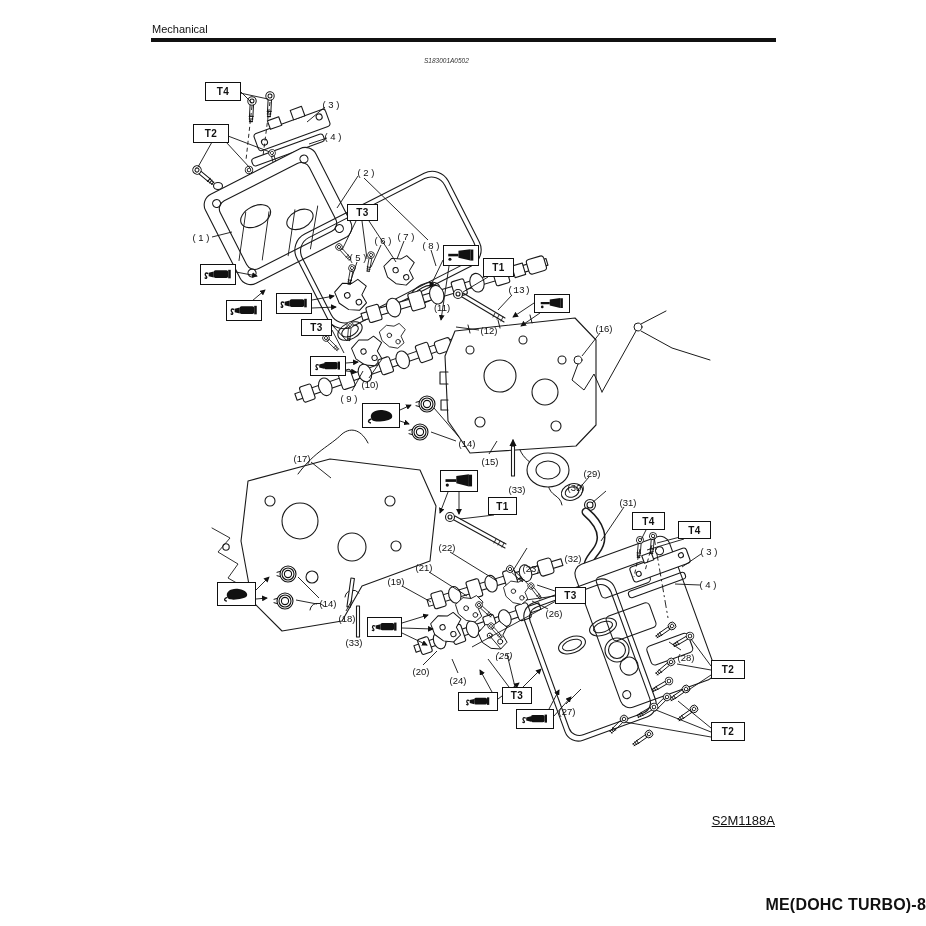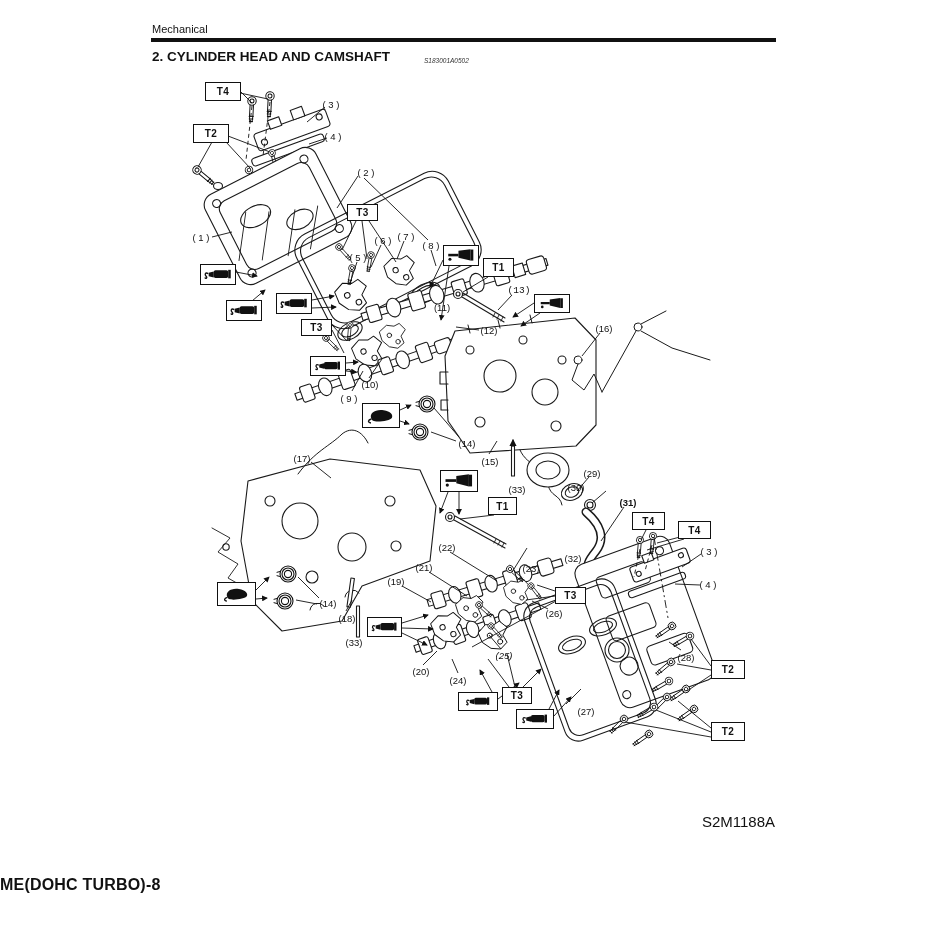--- a/index.html
+++ b/index.html
@@ -4,42 +4,41 @@
 <style>
   html,body{margin:0;padding:0;background:#fff;}
   .page{position:relative;width:926px;height:926px;background:#fff;overflow:hidden;
         font-family:"Liberation Sans", sans-serif;color:#111;}
   .hdr-title{position:absolute;left:0;top:6px;width:100%;text-align:center;
              font-size:16px;font-weight:bold;letter-spacing:.3px;}
   .hdr-sub{position:absolute;left:152px;top:23px;font-size:11px;}
   .hdr-rule{position:absolute;left:151px;top:38px;width:625px;height:4px;background:#111;}
   .sec-title{position:absolute;left:152px;top:49px;font-size:13.5px;font-weight:bold;}
   .sec-code{position:absolute;left:424px;top:57px;font-size:6.5px;font-style:italic;color:#333;}
-  .img-code{position:absolute;right:151px;top:813px;font-size:15px;}
-  .footer{position:absolute;left:0;top:876px;width:100%;text-align:left;
+  .img-code{position:absolute;right:151px;top:813px;font-size:13px;text-decoration:underline;}
+  .footer{position:absolute;left:0;top:896px;width:100%;text-align:right;
           font-size:16px;font-weight:bold;letter-spacing:.2px;}
   .fig{position:absolute;left:0;top:0;width:926px;height:926px;}
   .fig svg.art{position:absolute;left:0;top:0;}
   .tool-box{position:absolute;border:1.4px solid #111;background:#fff;box-sizing:border-box;
             display:flex;align-items:center;justify-content:center;
             font-size:10px;font-weight:bold;letter-spacing:.4px;z-index:3;}
   .part-label{position:absolute;transform:translate(-50%,-50%);font-size:9.5px;
               white-space:nowrap;z-index:3;background:rgba(255,255,255,.0);}
   .icon-box{position:absolute;border:1.4px solid #111;background:#fff;box-sizing:border-box;
             display:flex;align-items:center;justify-content:center;padding:1px;z-index:3;}
   .icon-box svg{width:100%;height:100%;display:block;}
 </style>
 </head>
 <body>
 
 <div class="page">
 
   <div class="hdr-sub">Mechanical</div>
   <div class="hdr-rule"></div>
-  <div class="sec-title">2.  CYLINDER HEAD AND CAMSHAFT</div>
   <div class="sec-code">S183001A0502</div>
 
   <div class="fig" id="figure">
     <svg class="art" width="926" height="926" viewBox="0 0 926 926" aria-hidden="true">
       <defs>
         <marker id="arr" viewBox="0 0 10 10" refX="8.5" refY="5" markerWidth="6.5" markerHeight="6.5" orient="auto-start-reverse">
           <path d="M0,0L10,5L0,10Z" fill="#111"></path>
         </marker>
         <g id="boltA" stroke="#111" stroke-width="1" fill="#fff">
           <circle cx="0" cy="0" r="4.2"></circle>
@@ -452,25 +451,25 @@
         <span class="part-label" style="left: 302px; top: 458px;">(17)</span>
         <span class="part-label" style="left: 347px; top: 618px;">(18)</span>
         <span class="part-label" style="left: 396px; top: 581px;">(19)</span>
         <span class="part-label" style="left: 421px; top: 671px;">(20)</span>
         <span class="part-label" style="left: 424px; top: 567px;">(21)</span>
         <span class="part-label" style="left: 447px; top: 547px;">(22)</span>
         <span class="part-label" style="left: 531px; top: 542px; margin-top: 26px;">(23)</span>
         <span class="part-label" style="left: 458px; top: 680px;">(24)</span>
         <span class="part-label" style="left: 504px; top: 655px; font-style: italic;">(25)</span>
         <span class="part-label" style="left: 554px; top: 613px;">(26)</span>
-        <span class="part-label" style="left: 586px; top: 711px;">(27)</span>
+        <span class="part-label" style="left: 567px; top: 711px;">(27)</span>
         <span class="part-label" style="left: 686px; top: 657px;">(28)</span>
         <span class="part-label" style="left: 592px; top: 473px;">(29)</span>
         <span class="part-label" style="left: 576px; top: 487px;">(30)</span>
-        <span class="part-label" style="left: 628px; top: 502px; font-weight: bold;">(31)</span>
+        <span class="part-label" style="left: 628px; top: 502px;">(31)</span>
         <span class="part-label" style="left: 573px; top: 558px;">(32)</span>
         <span class="part-label" style="left: 517px; top: 489px;">(33)</span>
         <span class="part-label" style="left: 354px; top: 642px;">(33)</span>
         <span class="part-label" style="left: 328px; top: 603px;">(14)</span>
         <span class="part-label" style="left: 709px; top: 551px;">( 3 )</span>
         <span class="part-label" style="left: 708px; top: 584px;">( 4 )</span>
         <div class="icon-box" style="left: 200px; top: 264px; width: 36px; height: 21px;">
           <svg viewBox="0 0 36 20" aria-hidden="true">
             <path d="M6.5,9 C3,7 2,10 4,12 C6,14 3.5,15.5 2.5,13.5" fill="none" stroke="#111" stroke-width="1.6"></path>
             <polygon points="7,8 13,6.5 13,13.5 7,12" fill="#111"></polygon>

